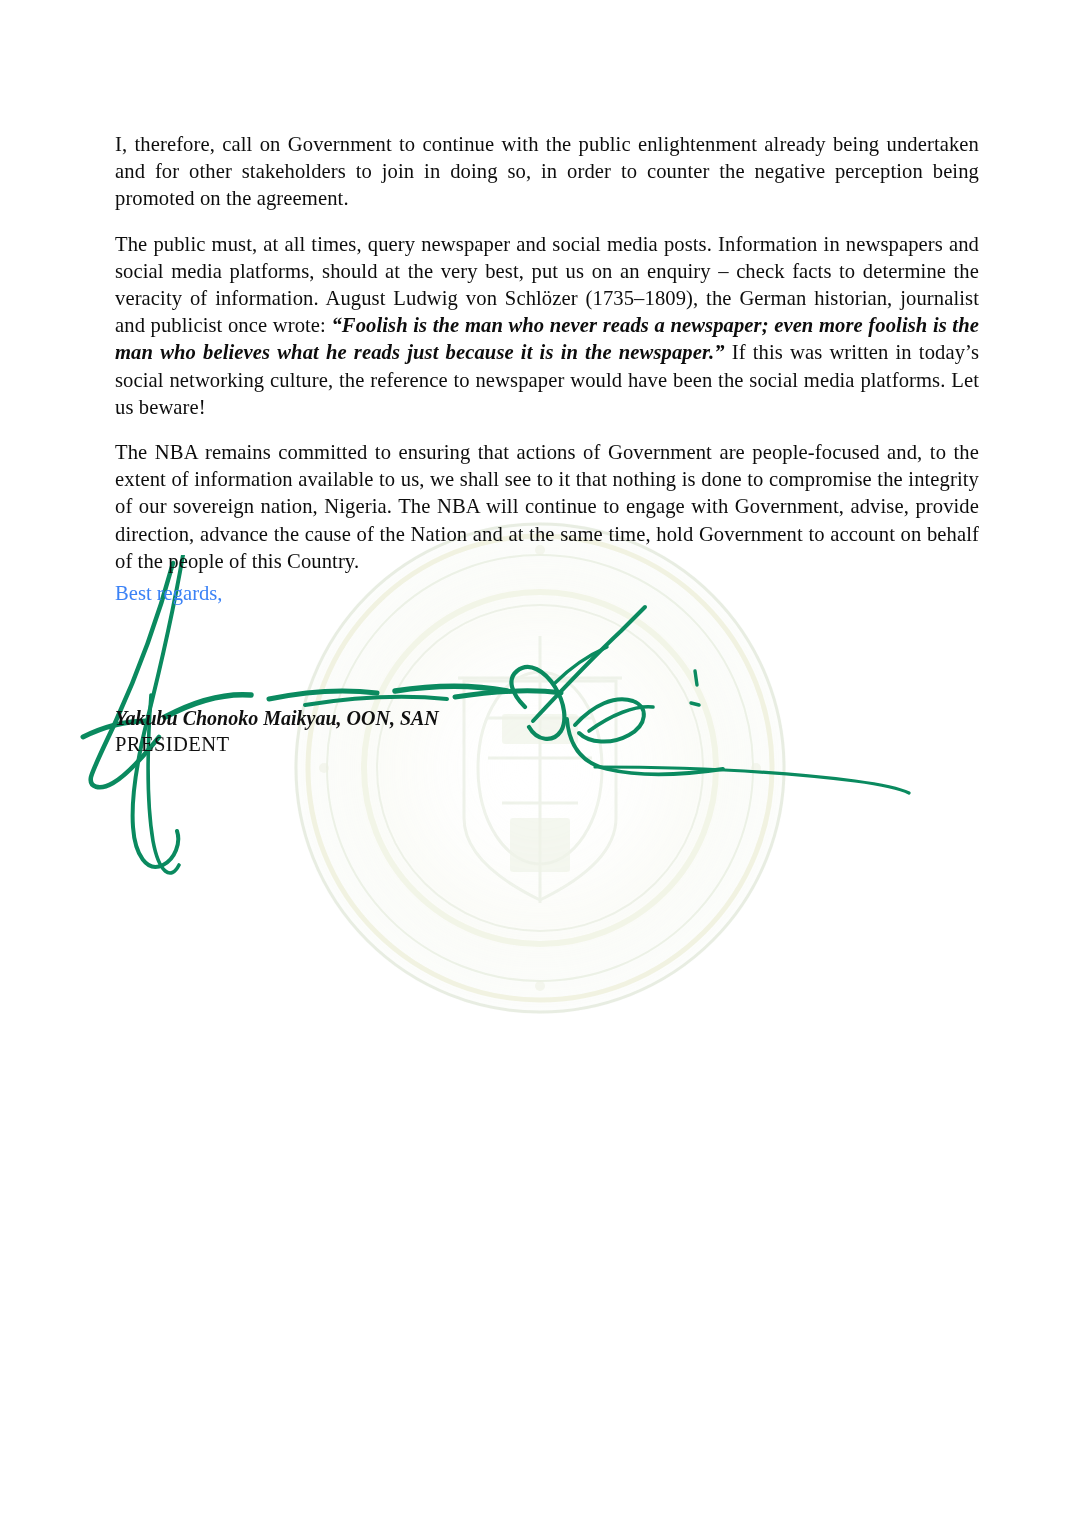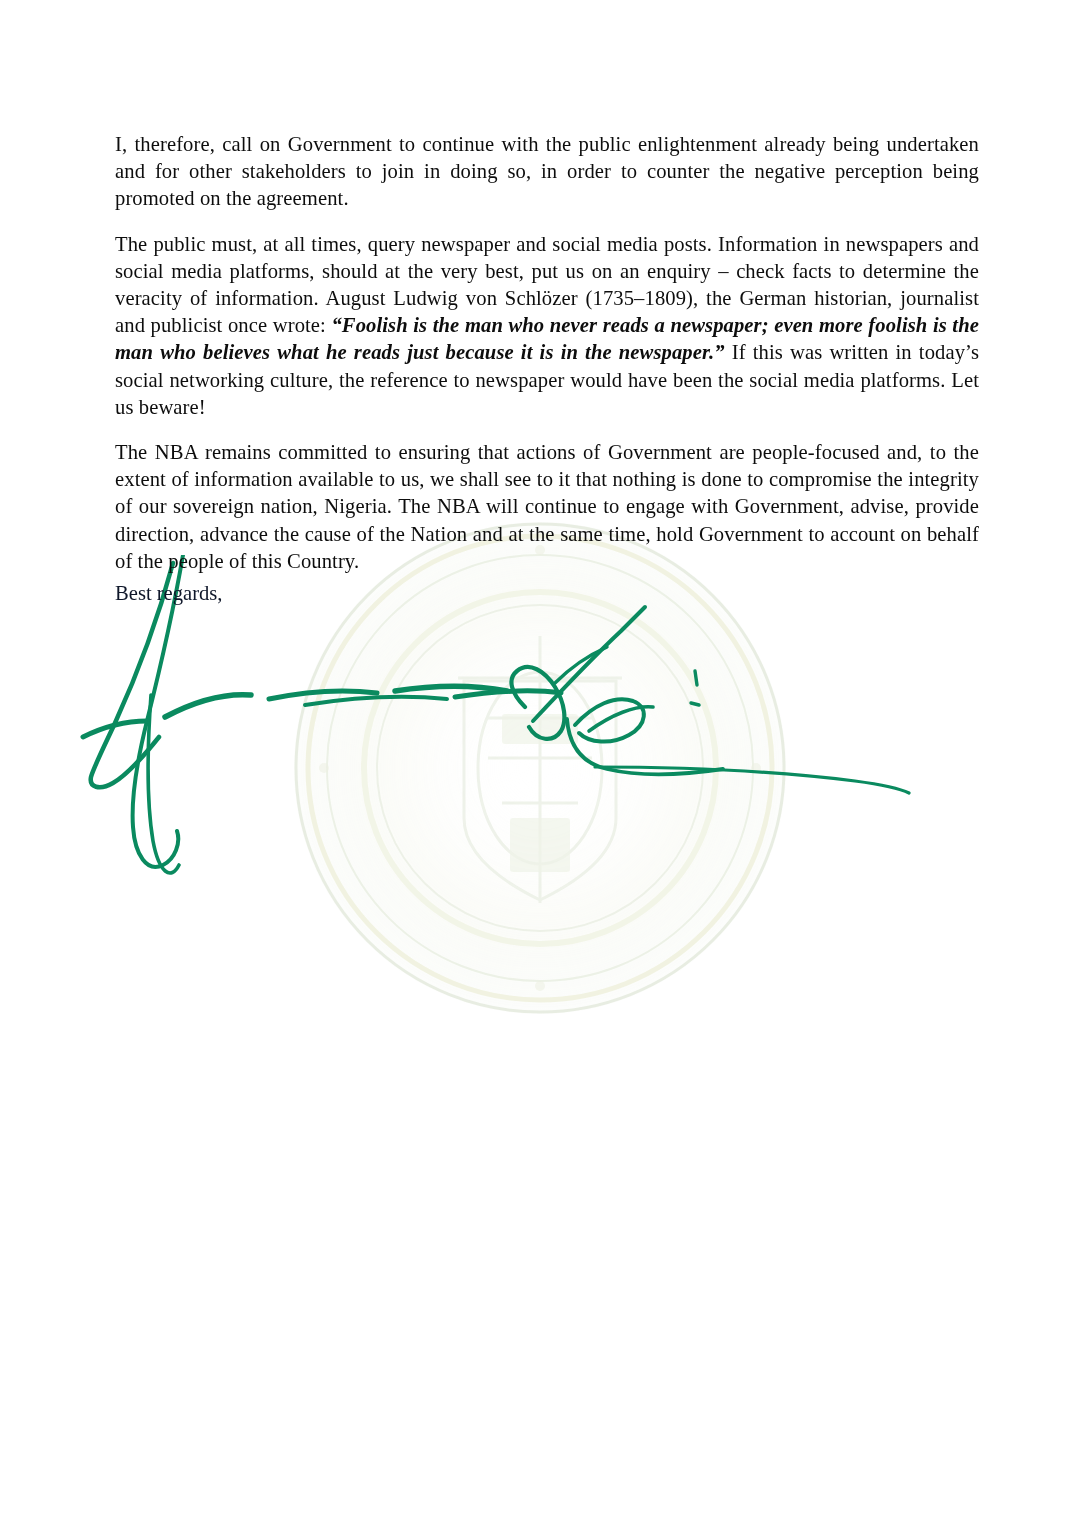--- a/index.html
+++ b/index.html
@@ -55,21 +55,21 @@
   
   .signoff {
     position: absolute;
     left: 115px;
     top: 580px;
     z-index: 2;
   }
   .signoff-greeting {
     font-size: 20.6px;
     line-height: 27.2px;
-    color: #0f172a;
+    color: #3b82f6;
     margin: 0;
   }
 
   .signature-block {
     position: absolute;
     left: 115px;
     top: 706px;
     z-index: 3;
   }
   .signer-name {
@@ -195,17 +195,19 @@
 
         <path d="M540 212 C620 212 720 216 800 226 C830 230 846 234 854 238" stroke-width="3.2"></path>
 
         <path d="M640 116 L642 130" stroke-width="3.4"></path>
         <path d="M636 148 L644 150" stroke-width="3.4"></path>
       </g>
     </svg>
   </div>
 
   <div class="signature-block">
+    <p class="signer-name">Yakubu Chonoko Maikyau, OON, SAN</p>
+    <p class="signer-title">PRESIDENT</p>
   </div>
 
   <div class="page-number">2</div>
 
 </div>
 
 </body></html>

